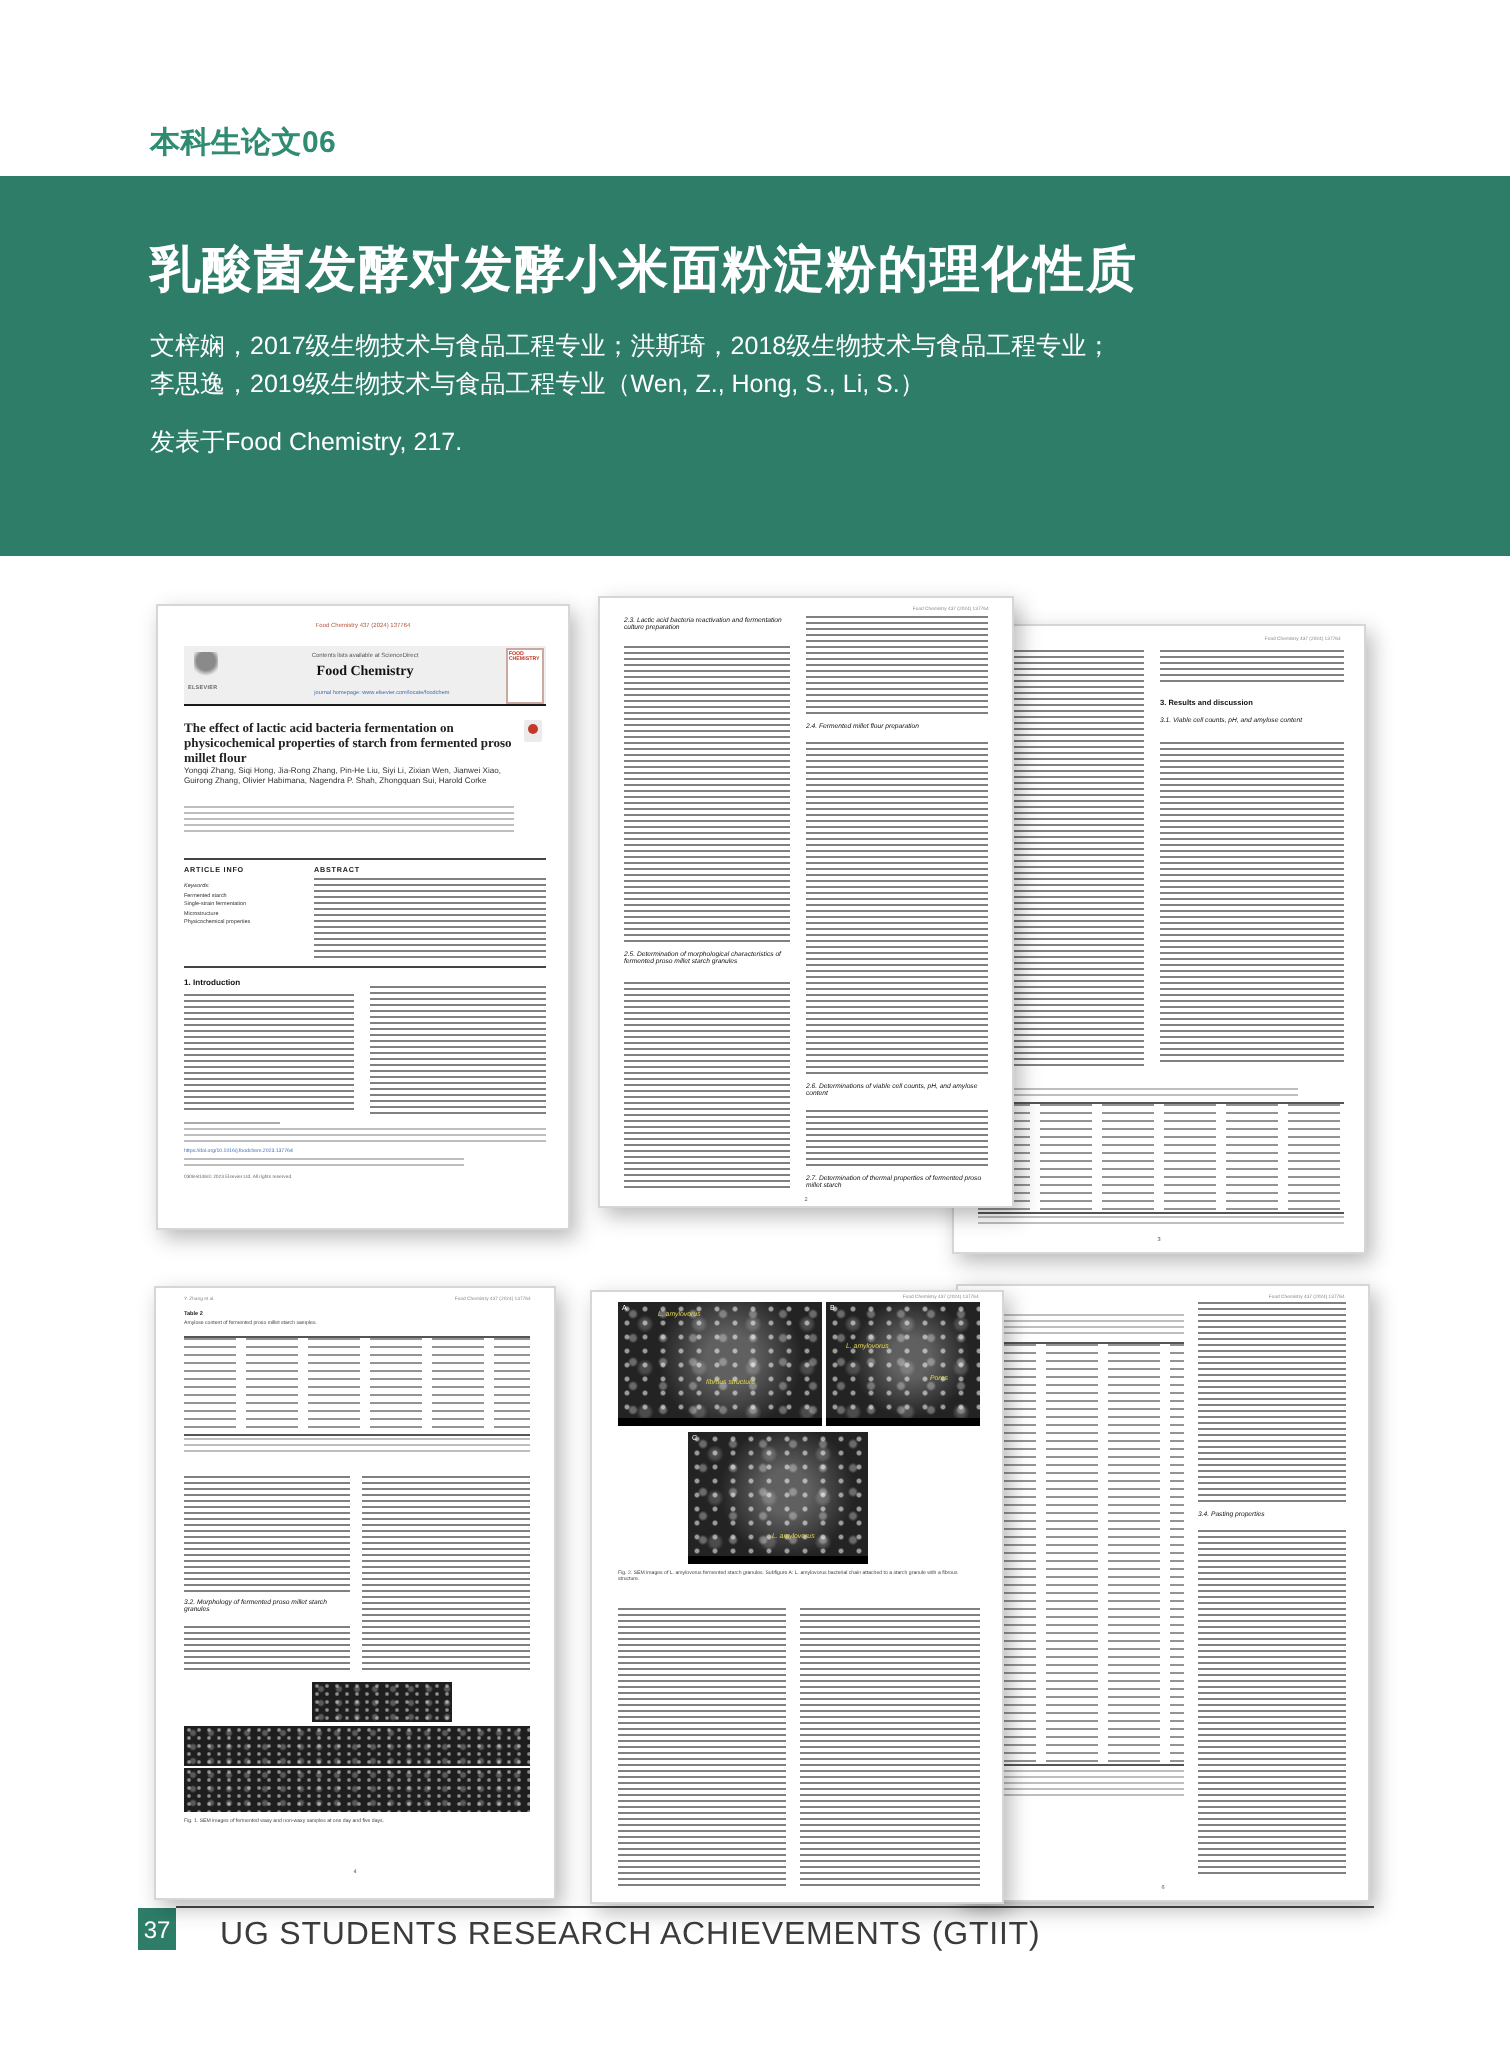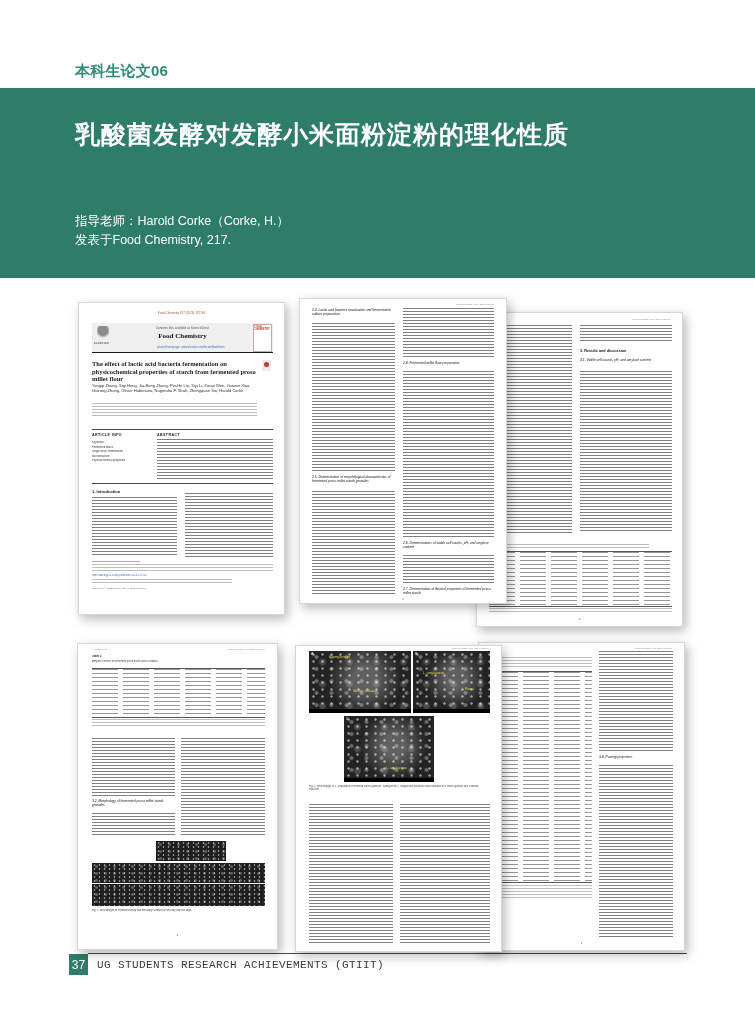--- a/index.html
+++ b/index.html
@@ -37,33 +37,36 @@
   .sembar{position:absolute;left:0;right:0;bottom:0;height:4px;background:#000;}
   .sc{display:block;transform-origin:0 0;white-space:nowrap;}
   .wrapb{white-space:normal;}
   .cc{transform-origin:50% 0;text-align:center;white-space:nowrap;}
   .rr{transform-origin:100% 0;white-space:nowrap;}
   .serif{font-family:"Liberation Serif","DejaVu Serif",serif;}
   
   .footer-line{position:absolute;left:88px;top:953px;width:599px;height:1px;background:#4a4a4a;}
   .footer-box{position:absolute;left:69px;top:954px;width:19px;height:21px;background:#2e7d69;color:#fff;
     font-size:12px;display:flex;align-items:center;justify-content:center;}
-  .footer-text{position:absolute;left:97px;top:959px;font-size:11px;color:#3c3c3c;letter-spacing:.4px;font-family:Liberation Mono, monospace;}
+  .footer-text{position:absolute;left:110px;top:959px;font-size:16px;color:#3c3c3c;letter-spacing:.4px;}
 </style>
 </head>
 <body>
 
 <div class="top-header">
   <span>本科生论文06</span>
 </div>
 
 <div class="banner">
   <div class="banner-title">乳酸菌发酵对发酵小米面粉淀粉的理化性质</div>
+  <div class="banner-authors">
+    <div>文梓娴，2017级生物技术与食品工程专业；洪斯琦，2018级生物技术与食品工程专业；</div>
+    <div>李思逸，2019级生物技术与食品工程专业（Wen, Z., Hong, S., Li, S.）</div>
+  </div>
   <div class="banner-meta">
-    <div>指导老师：Harold Corke（Corke, H.）</div>
     <div>发表于Food Chemistry, 217.</div>
   </div>
 </div>
 
 <div class="page" style="left:78px;top:302px;width:207px;height:313px;z-index:6;">
   <span class="sc cc abs" style="left:0;width:100%;top:8px;font-size:10px;transform:scale(.3);color:#b5533c;">Food Chemistry 437 (2024) 137764</span>
   <div class="abs" style="left:13px;top:20px;width:181px;height:29px;background:#f0efef;border-bottom:1.6px solid #1a1a1a;">
     <div class="abs" style="left:5px;top:3px;width:12px;height:13px;background:radial-gradient(circle at 50% 35%,#8a8a8a 0 45%,#c4c4c4 60%,transparent 72%);"></div>
     <span class="sc abs" style="left:2px;top:19px;font-size:9px;transform:scale(.3);font-weight:bold;color:#666;letter-spacing:.6px;">ELSEVIER</span>
     <span class="sc cc abs" style="left:0;width:100%;top:3px;font-size:10px;transform:scale(.3);color:#555;">Contents lists available at ScienceDirect</span>

